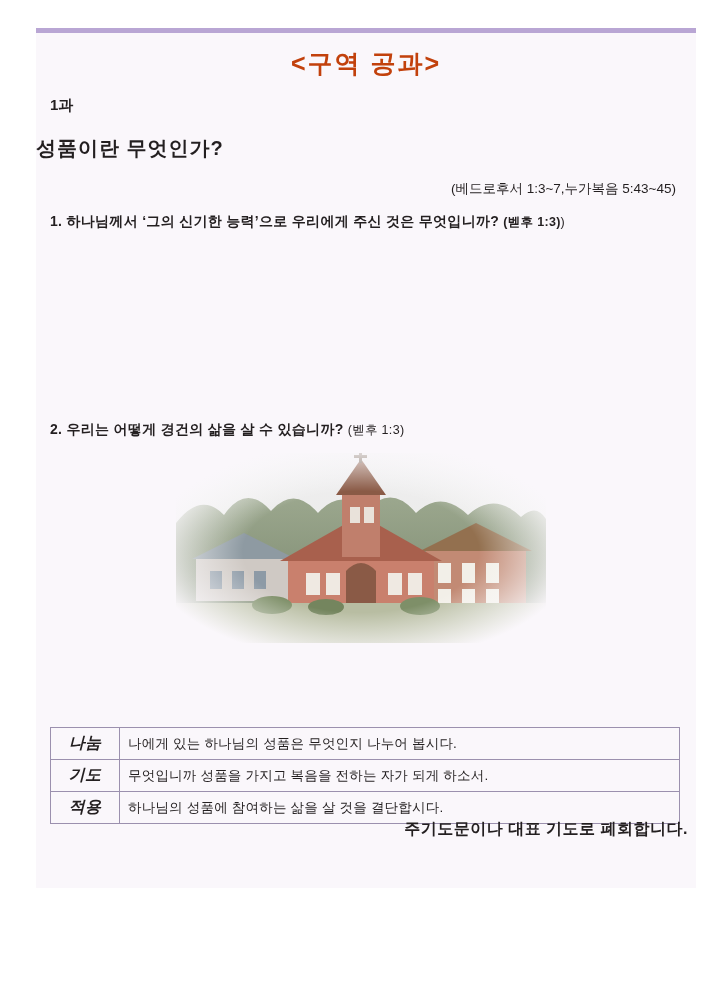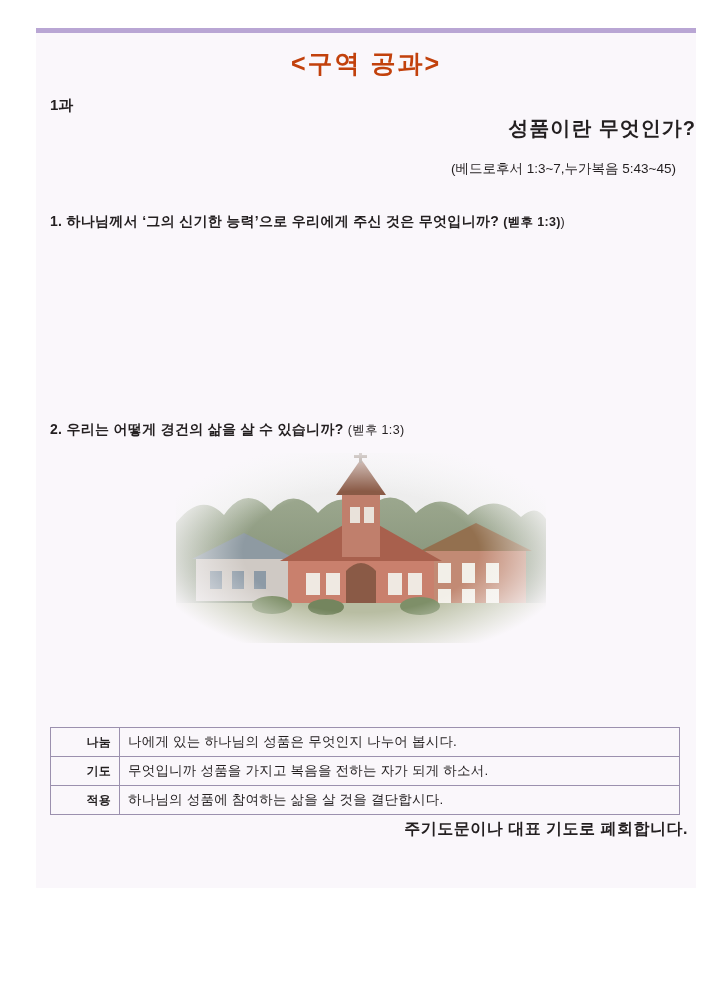--- a/index.html
+++ b/index.html
@@ -37,24 +37,24 @@
     color: #c2410c;
   }
 
   .lesson-no {
     margin: 16px 0 0 14px;
     font-size: 15px;
     font-weight: bold;
   }
 
   .subject {
-    text-align: right;
+    text-align: left;
     font-size: 20px;
     font-weight: bold;
-    margin-top: 0;
+    margin-top: 20px;
     letter-spacing: 1px;
   }
 
   .scripture {
     text-align: right;
     font-size: 13.5px;
     margin: 18px 20px 0 0;
   }
 
   
@@ -100,23 +100,24 @@
     border-collapse: collapse;
   }
   .summary td {
     border: 1px solid #9b90ae;
     font-size: 13.5px;
     padding: 5px 8px;
     letter-spacing: 0.2px;
   }
   .summary td.key {
     width: 52px;
-    text-align: right;
-    font-weight: bold;
-    font-size: 12px;
+    text-align: center;
+    font-weight: bold;
+    font-size: 16px;
+    font-style: italic;
   }
 
   .closing {
     position: absolute;
     left: 0;
     right: 8px;
     top: 786px;
     text-align: right;
     font-size: 16px;
     font-weight: bold;

